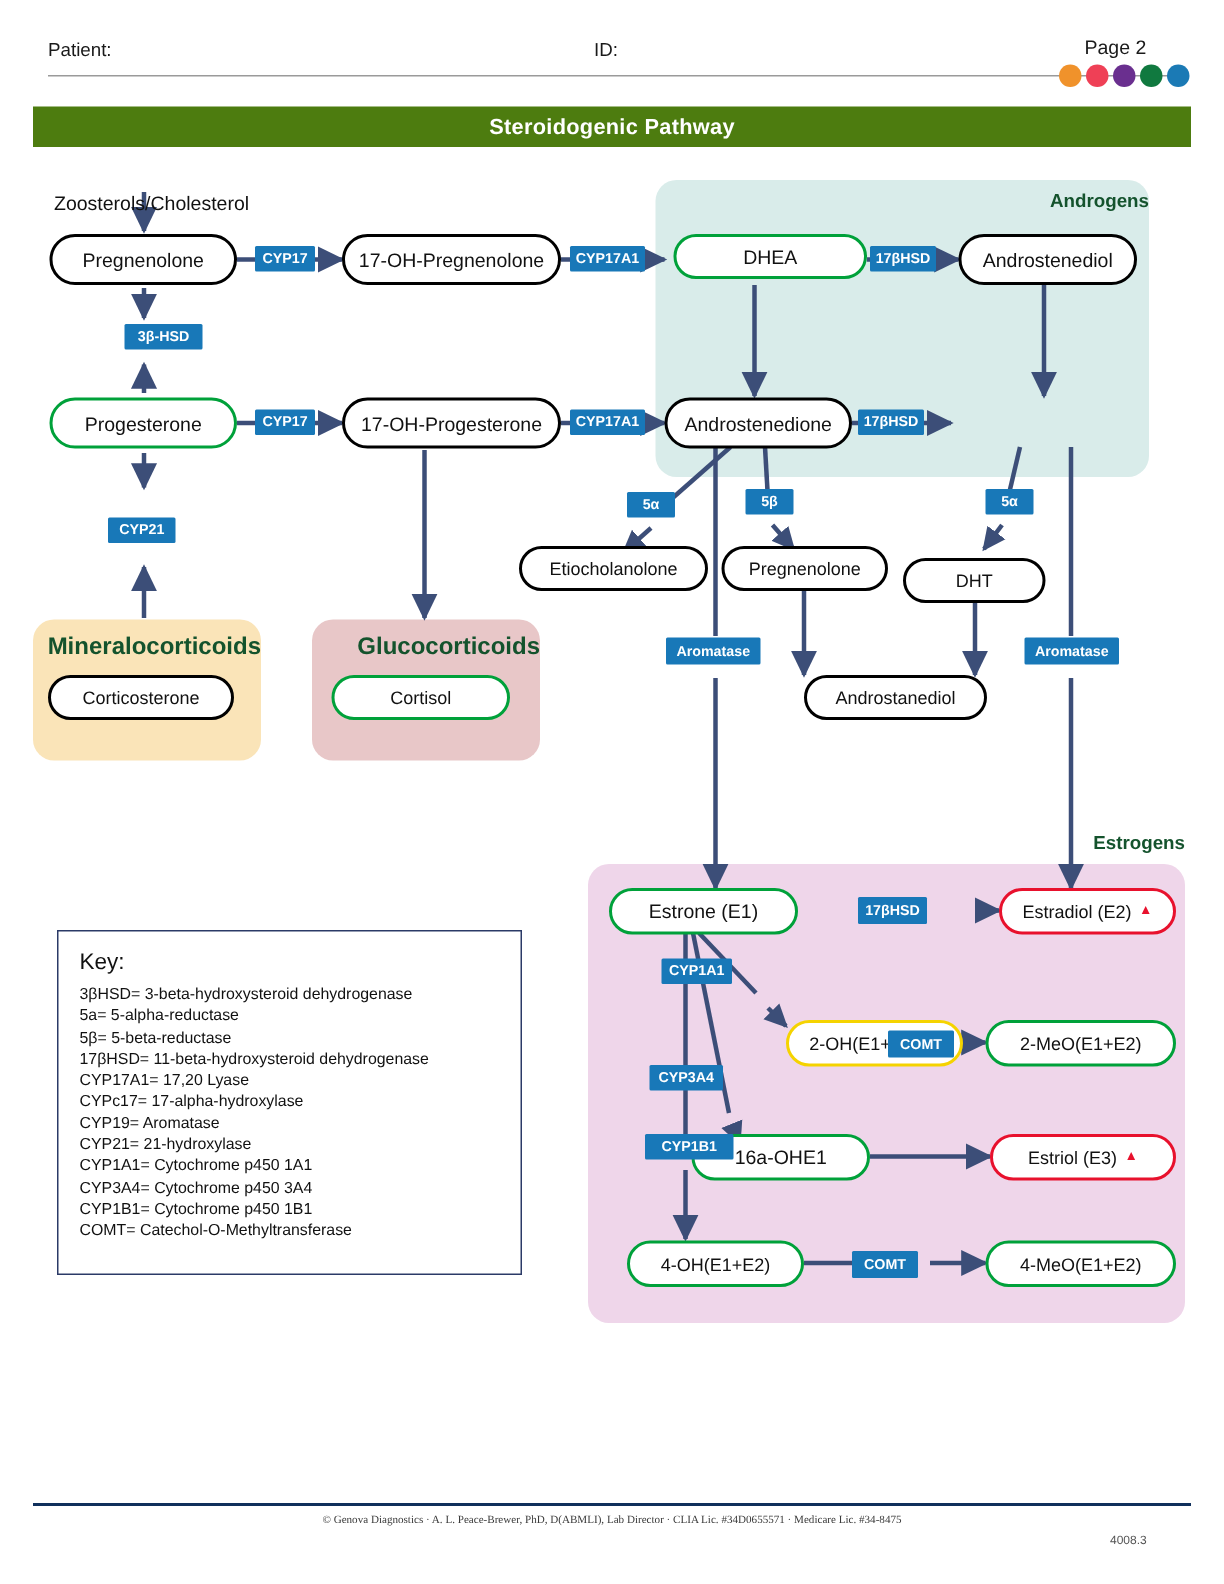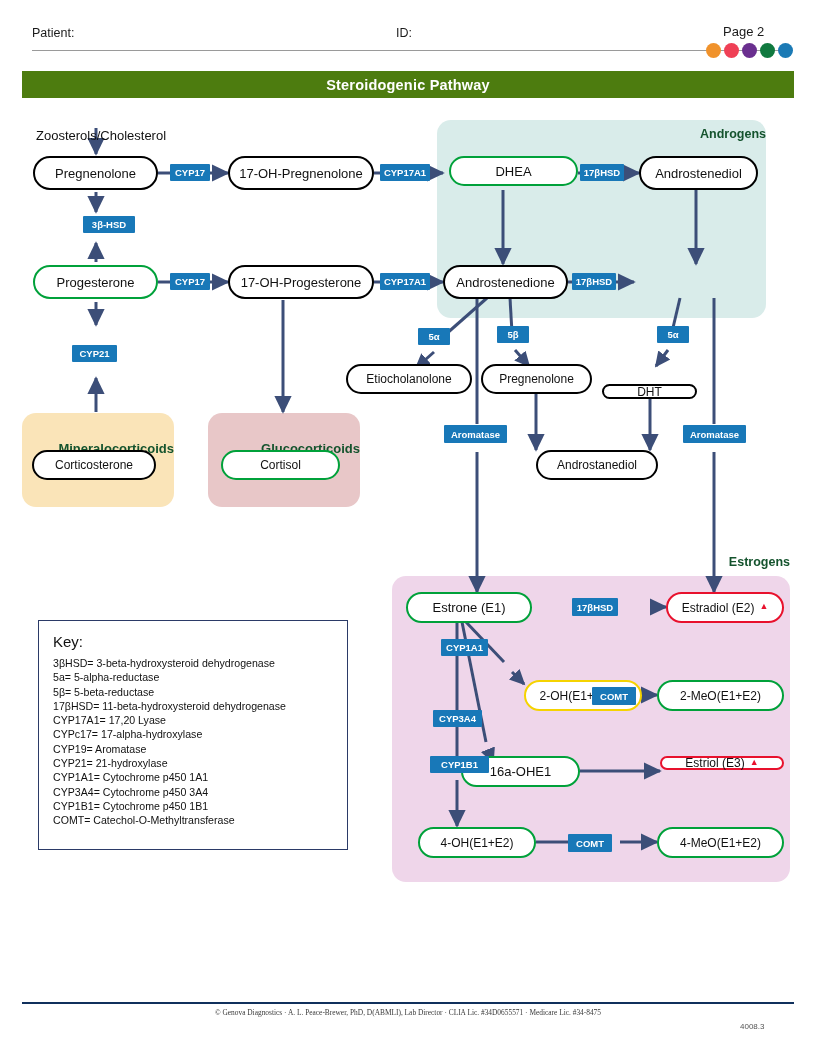--- a/index.html
+++ b/index.html
@@ -33,21 +33,21 @@
   .panel{position:absolute;border-radius:14px;}
   .panel-androgens{left:437px;top:120px;width:329px;height:198px;background:#d9ecea;}
   .panel-estrogens{left:392px;top:576px;width:398px;height:306px;background:#efd6ea;}
   .panel-mineralo{left:22px;top:413px;width:152px;height:94px;background:#fae4b8;}
   .panel-gluco{left:208px;top:413px;width:152px;height:94px;background:#e8c7c8;}
   .panel-title{
     position:absolute;width:100%;text-align:right;font-weight:bold;font-size:12.5px;color:#14532d;
   }
   .panel-androgens .panel-title{top:7px;}
   .panel-estrogens .panel-title{top:-21px;}
-  .panel-mineralo .panel-title,.panel-gluco .panel-title{top:28px;font-size:13px;}
+  .panel-mineralo .panel-title,.panel-gluco .panel-title{top:10px;font-size:16px;}
 
   
   .node{
     position:absolute;background:#fff;border-radius:999px;
     display:flex;align-items:center;justify-content:center;
     font-size:13px;color:#111;box-sizing:border-box;white-space:nowrap;
     border:2.2px solid #000;
   }
   .node.b-black{border-color:#000;}
   .node.b-green{border-color:#00a13a;}
@@ -225,21 +225,21 @@
   <div class="node b-black" style="left:443px;top:265px;width:125px;height:34px;">
     <span>Androstenedione</span>
   </div>
 
   <div class="node b-black" style="left:346px;top:364px;width:126px;height:30px;font-size:12px;">
     <span>Etiocholanolone</span>
   </div>
   <div class="node b-black" style="left:481px;top:364px;width:111px;height:30px;font-size:12px;">
     <span>Pregnenolone</span>
   </div>
-  <div class="node b-black" style="left:602px;top:384px;width:95px;height:15px;font-size:12px;">
+  <div class="node b-black" style="left:602px;top:372px;width:95px;height:30px;font-size:12px;">
     <span>DHT</span>
   </div>
   <div class="node b-black" style="left:536px;top:450px;width:122px;height:30px;font-size:12px;">
     <span>Androstanediol</span>
   </div>
 
   <div class="node b-black" style="left:32px;top:450px;width:124px;height:30px;font-size:12px;">
     <span>Corticosterone</span>
   </div>
   <div class="node b-green" style="left:221px;top:450px;width:119px;height:30px;font-size:12px;">
@@ -256,21 +256,21 @@
   <div class="node b-yellow" style="left:524px;top:680px;width:118px;height:31px;font-size:12px;">
     <span>2-OH(E1+E2)</span>
     <span class="tri tri-down-yellow">▼</span>
   </div>
   <div class="node b-green" style="left:657px;top:680px;width:127px;height:31px;font-size:12px;">
     <span>2-MeO(E1+E2)</span>
   </div>
   <div class="node b-green" style="left:461px;top:756px;width:119px;height:31px;">
     <span>16a-OHE1</span>
   </div>
-  <div class="node b-red" style="left:660px;top:756px;width:124px;height:14px;font-size:12px;">
+  <div class="node b-red" style="left:660px;top:756px;width:124px;height:31px;font-size:12px;">
     <span>Estriol (E3)</span>
     <span class="tri tri-up">▲</span>
   </div>
   <div class="node b-green" style="left:418px;top:827px;width:118px;height:31px;font-size:12px;">
     <span>4-OH(E1+E2)</span>
   </div>
   <div class="node b-green" style="left:657px;top:827px;width:127px;height:31px;font-size:12px;">
     <span>4-MeO(E1+E2)</span>
   </div>
 

